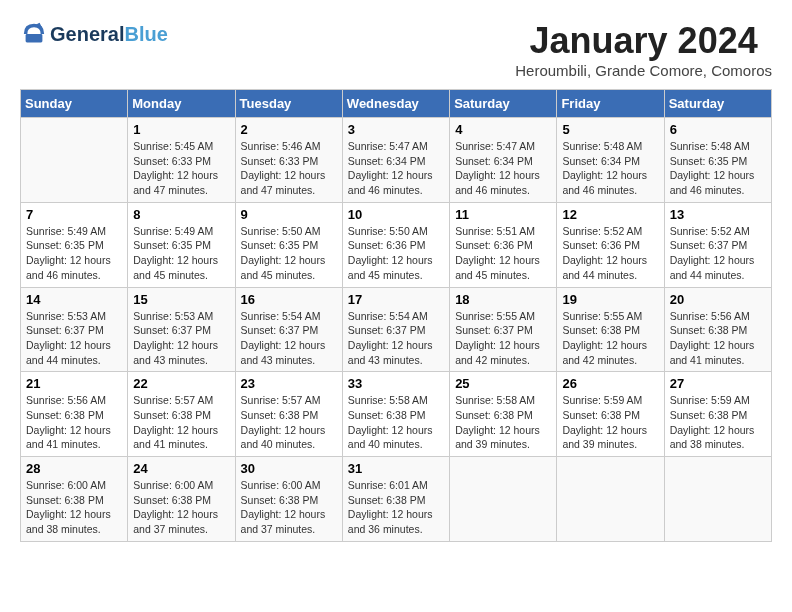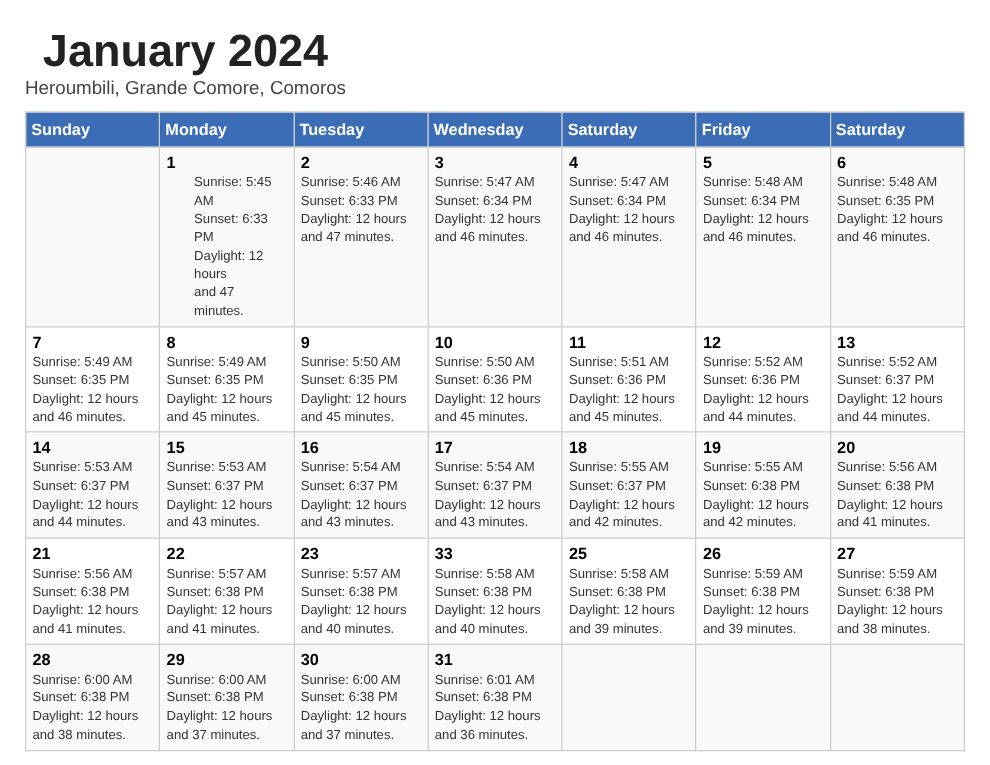--- a/index.html
+++ b/index.html
@@ -77,20 +77,32 @@
       line-height: 1.4;
     }
     .empty-cell {
       background-color: #f9f9f9;
     }
   </style>
 </head>
 <body>
 
 <div class="header">
+  <div class="logo">
+    <svg class="logo-icon" viewBox="0 0 40 40">
+      <path d="M8 20 Q8 8 20 8 Q32 8 32 20" fill="none" stroke="#3a6db5" stroke-width="5"></path>
+      <path d="M20 8 L28 4 L32 12" fill="#3a6db5"></path>
+      <rect x="8" y="20" width="24" height="12" rx="2" fill="#3a6db5"></rect>
+    </svg>
+    <div>
+      <div style="font-size:20px; font-weight:bold; color:#1a3a5c; line-height:1.1;">
+        <span style="color:#1a3a5c;">General</span><span style="color:#4a9fd4;">Blue</span>
+      </div>
+    </div>
+  </div>
   <div class="title-block">
     <div class="month-title">January 2024</div>
     <div class="location-title">Heroumbili, Grande Comore, Comoros</div>
   </div>
 </div>
 
 <table>
   <thead>
     <tr>
     <th>Sunday</th>
@@ -100,21 +112,21 @@
         <th>Saturday</th>
         <th>Friday</th>
         <th>Saturday</th>
       </tr>
   </thead>
   <tbody id="calendar-body">
   <tr>
         <td class="empty-cell"></td>
         <td>
           <span class="day-number">1</span>
-          <div class="day-info" style="white-space: pre-line; margin-left: 22px;">Sunrise: 5:45 AM
+          <div class="day-info" style="white-space: pre-line;">Sunrise: 5:45 AM
 Sunset: 6:33 PM
 Daylight: 12 hours
 and 47 minutes.</div>
         </td>
         <td>
           <span class="day-number">2</span>
           <div class="day-info" style="white-space: pre-line;">Sunrise: 5:46 AM
 Sunset: 6:33 PM
 Daylight: 12 hours
 and 47 minutes.</div>
@@ -303,21 +315,21 @@
       </tr>
       <tr>
         <td>
           <span class="day-number">28</span>
           <div class="day-info" style="white-space: pre-line;">Sunrise: 6:00 AM
 Sunset: 6:38 PM
 Daylight: 12 hours
 and 38 minutes.</div>
         </td>
         <td>
-          <span class="day-number">29</span>
+          <span class="day-number">24</span>
           <div class="day-info" style="white-space: pre-line;">Sunrise: 6:00 AM
 Sunset: 6:38 PM
 Daylight: 12 hours
 and 37 minutes.</div>
         </td>
         <td>
           <span class="day-number">30</span>
           <div class="day-info" style="white-space: pre-line;">Sunrise: 6:00 AM
 Sunset: 6:38 PM
 Daylight: 12 hours

